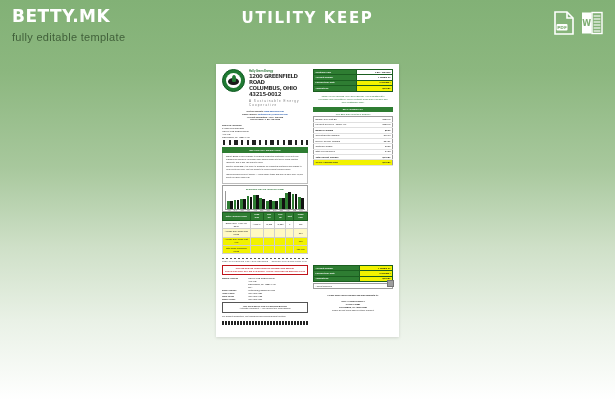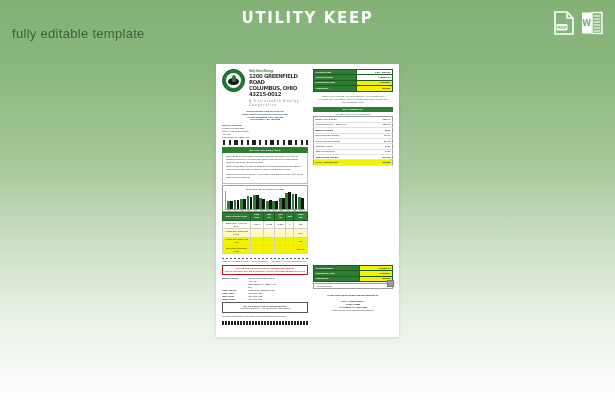--- a/index.html
+++ b/index.html
@@ -10,21 +10,21 @@
     position:relative;
   }
 
   
   .brand{position:absolute;left:12px;top:8px;}
   .brand-name{
     font-size:17px;font-weight:bold;color:#ffffff;letter-spacing:.5px;
     line-height:1;font-family:"DejaVu Sans",sans-serif;
   }
   .brand-sub{
-    font-size:13px;color:#41603a;margin-top:18px;letter-spacing:.3px;
+    font-size:11px;color:#41603a;margin-top:6px;letter-spacing:.3px;
   }
   .doc-title{
     position:absolute;left:0;right:0;top:9px;text-align:center;
     font-size:15px;font-weight:bold;color:#ffffff;letter-spacing:1.6px;
     font-family:"DejaVu Sans",sans-serif;
   }
 
   .filetypes{position:absolute;right:14px;top:11px;display:flex;gap:7px;align-items:flex-start;}
   .ft{position:relative;width:20px;height:24px;}
   .ft svg{display:block;}
@@ -129,20 +129,21 @@
   .stamp{position:absolute;right:5px;bottom:50px;width:5px;height:5px;
      background:#9e9e9e;border:.4px solid #777;}
   .scanline{height:4px;margin-top:3px;
     background:repeating-linear-gradient(90deg,#222 0,#222 .6px,#fff .6px,#fff 1.3px,
       #222 1.3px,#222 2.4px,#fff 2.4px,#fff 3px);}
 </style>
 </head>
 <body>
 
 <div class="brand">
+  <div class="brand-name">BETTY.MK</div>
   <div class="brand-sub">fully editable template</div>
 </div>
 
 <div class="doc-title">UTILITY KEEP</div>
 
 <div class="filetypes">
   <div class="ft">
     <svg width="20" height="24" viewBox="0 0 20 24">
       <path d="M1 1h12l6 6v16H1z" fill="none" stroke="#ffffff" stroke-width="1.6"></path>
       <path d="M13 1v6h6" fill="none" stroke="#ffffff" stroke-width="1.6"></path>

